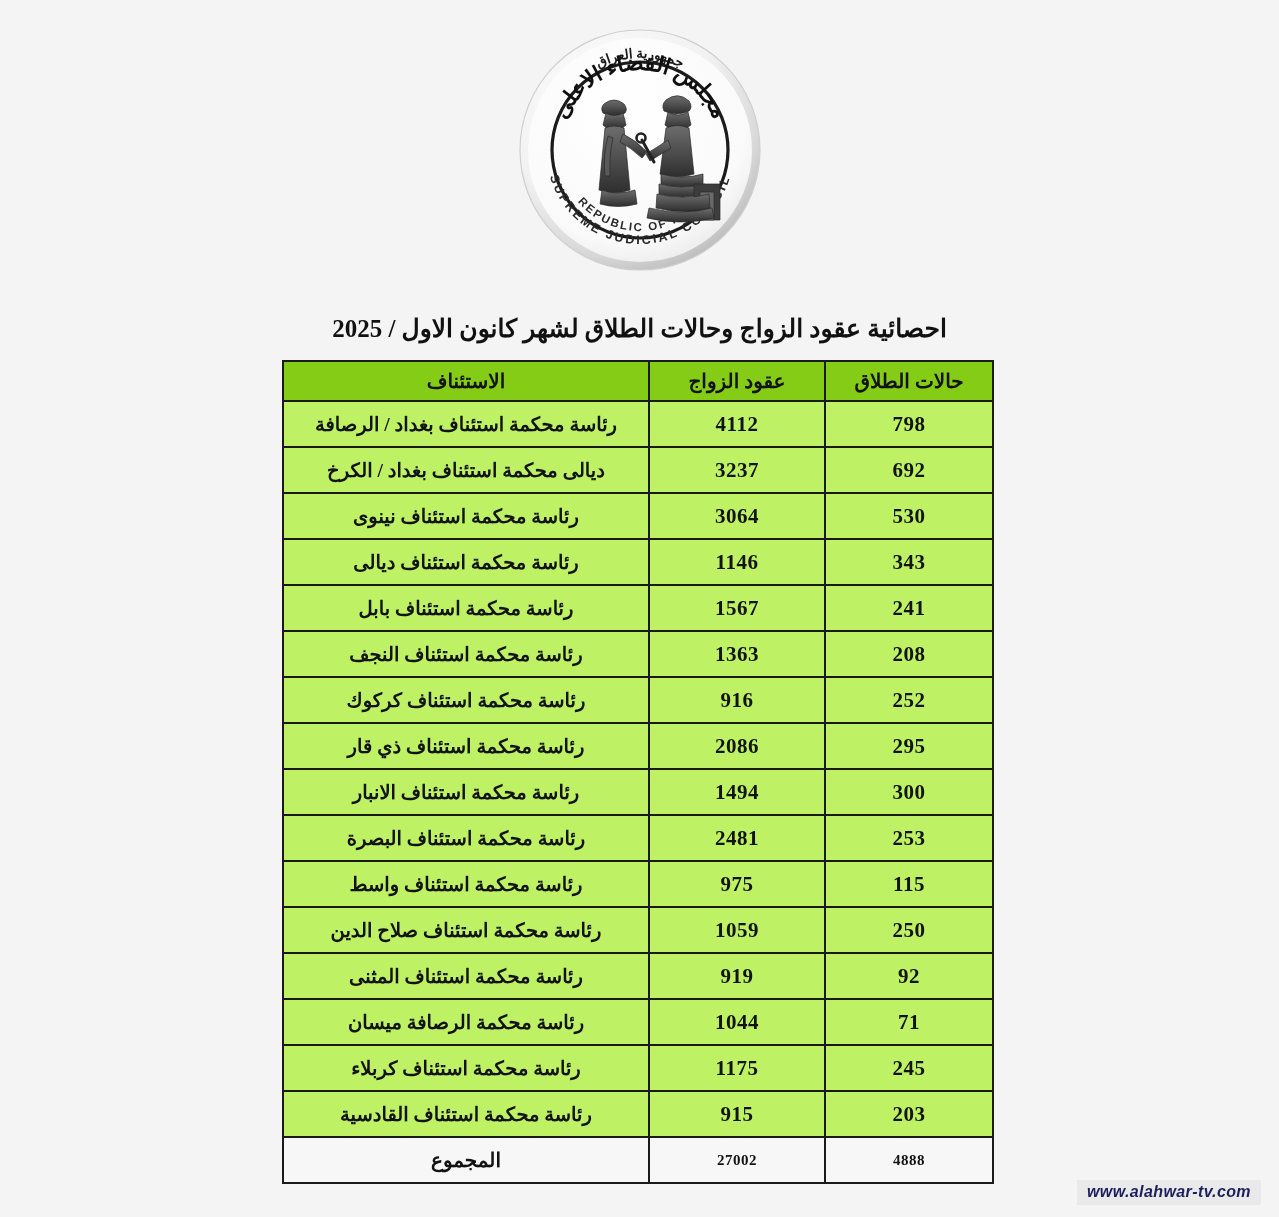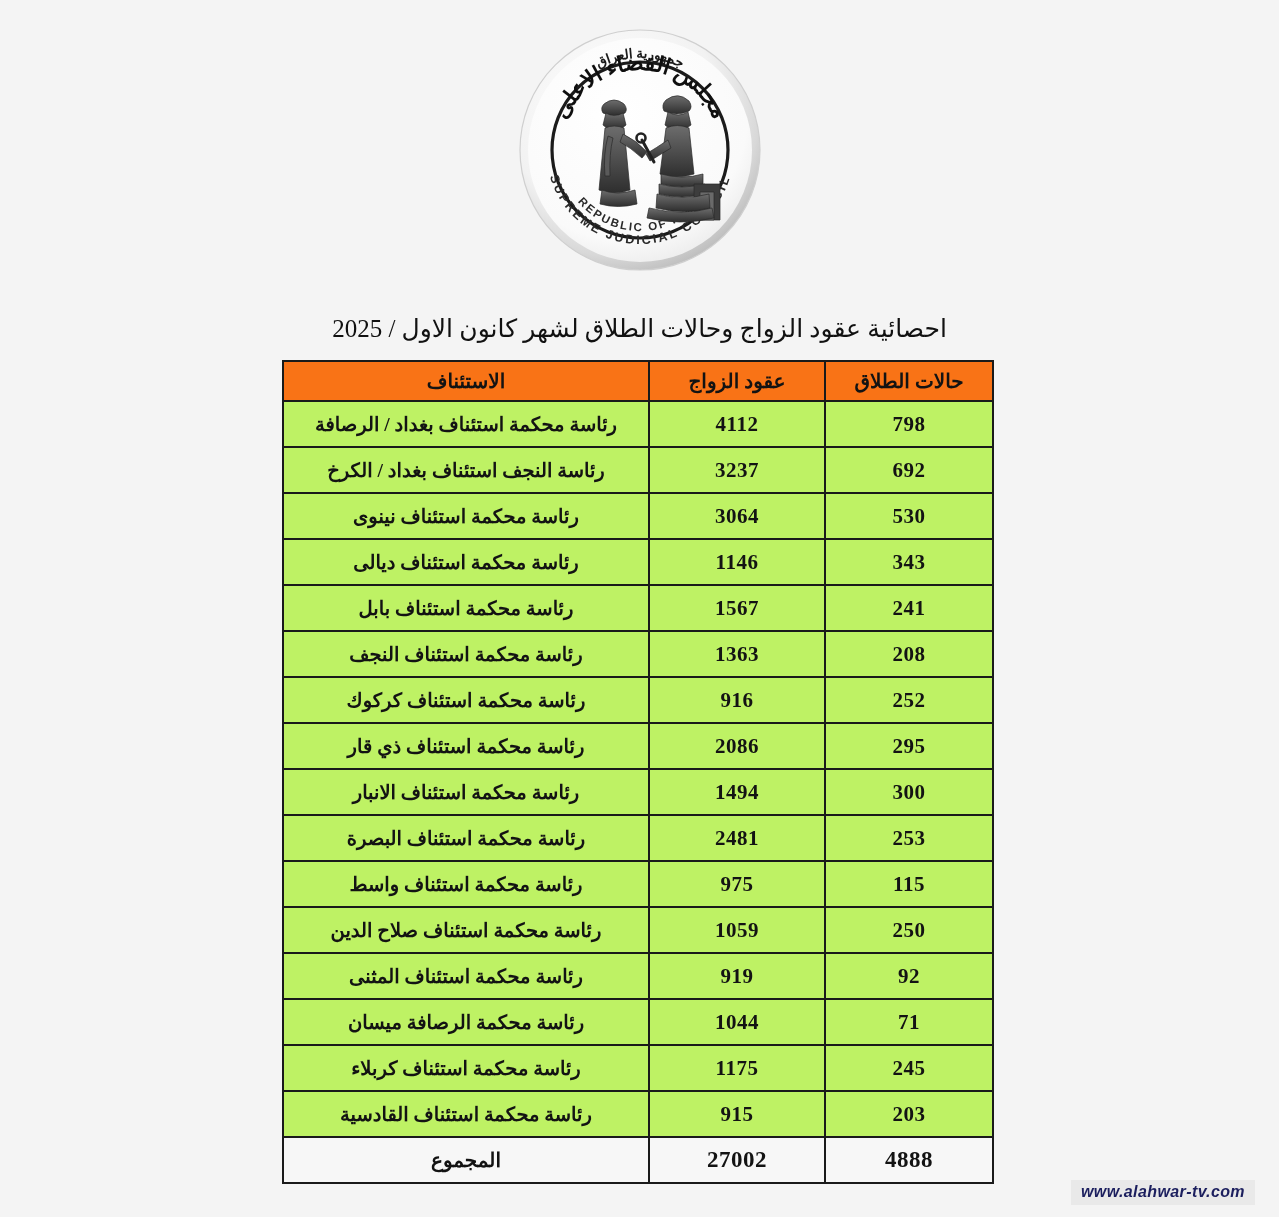--- a/index.html
+++ b/index.html
@@ -32,21 +32,21 @@
   .emblem svg { display: block; width: 244px; height: 244px; }
 
   
   .title {
     position: absolute;
     top: 314px;
     left: 0;
     right: 0;
     text-align: center;
     font-size: 25px;
-    font-weight: normal;
+    font-weight: bold;
     color: #111111;
     letter-spacing: 0px;
     font-family: "Liberation Serif", "DejaVu Serif", serif;
   }
 
   
   .table-wrap {
     position: absolute;
     left: 284px;
     top: 360px;
@@ -68,42 +68,42 @@
     height: 44px;
     text-align: center;
     vertical-align: middle;
     font-family: "Liberation Serif", "DejaVu Serif", serif;
     font-weight: bold;
     color: #131313;
     padding: 0 6px;
     background: #bef264;
   }
   table.stats thead th {
-    background: #f97316;
+    background: #84cc16;
     font-size: 20px;
     height: 38px;
   }
   table.stats td.num {
     font-size: 21px;
     letter-spacing: 0.5px;
     font-family: Liberation Serif, serif;
   }
   table.stats td.court {
     font-size: 19.5px;
   }
   table.stats tr.total td {
     background: #f7f7f7;
-    font-size: 23px;
+    font-size: 15px;
   }
   table.stats tr.total td.court { font-size: 20px; text-align: center; }
 
   
   .watermark {
     position: absolute;
-    right: 24px;
+    right: 18px;
     bottom: 12px;
     background: #e9e9e9;
     color: #1c1f5e;
     font-family: "Liberation Sans", "DejaVu Sans", sans-serif;
     font-style: italic;
     font-weight: bold;
     font-size: 16px;
     letter-spacing: 0.4px;
     padding: 3px 10px 4px 10px;
     direction: ltr;
@@ -206,21 +206,21 @@
     </thead>
     <tbody id="table-body">
         <tr>
           <td class="num">798</td>
           <td class="num">4112</td>
           <td class="court">رئاسة محكمة استئناف بغداد / الرصافة</td>
         </tr>
         <tr>
           <td class="num">692</td>
           <td class="num">3237</td>
-          <td class="court">رئاسة النجف استئناف بغداد / الكرخ</td>
+          <td class="court">ديالى محكمة استئناف بغداد / الكرخ</td>
         </tr>
         <tr>
           <td class="num">530</td>
           <td class="num">3064</td>
           <td class="court">رئاسة محكمة استئناف نينوى</td>
         </tr>
         <tr>
           <td class="num">343</td>
           <td class="num">1146</td>
           <td class="court">رئاسة محكمة استئناف ديالى</td>

